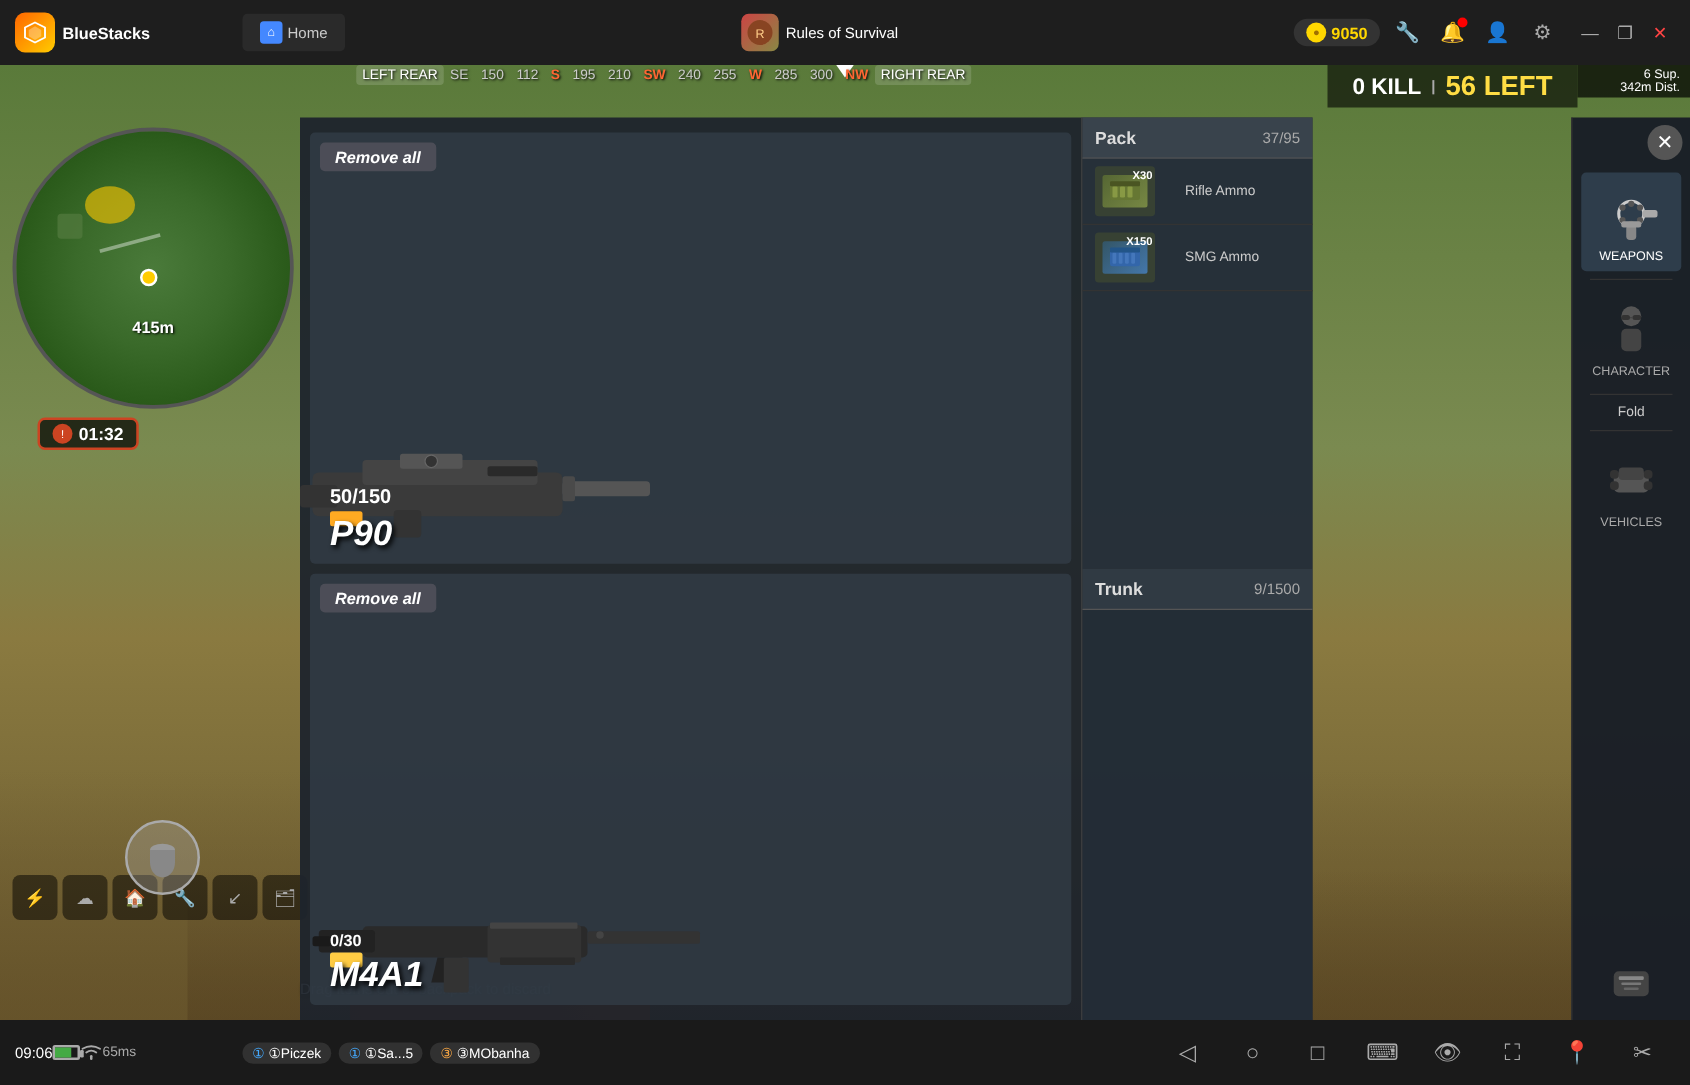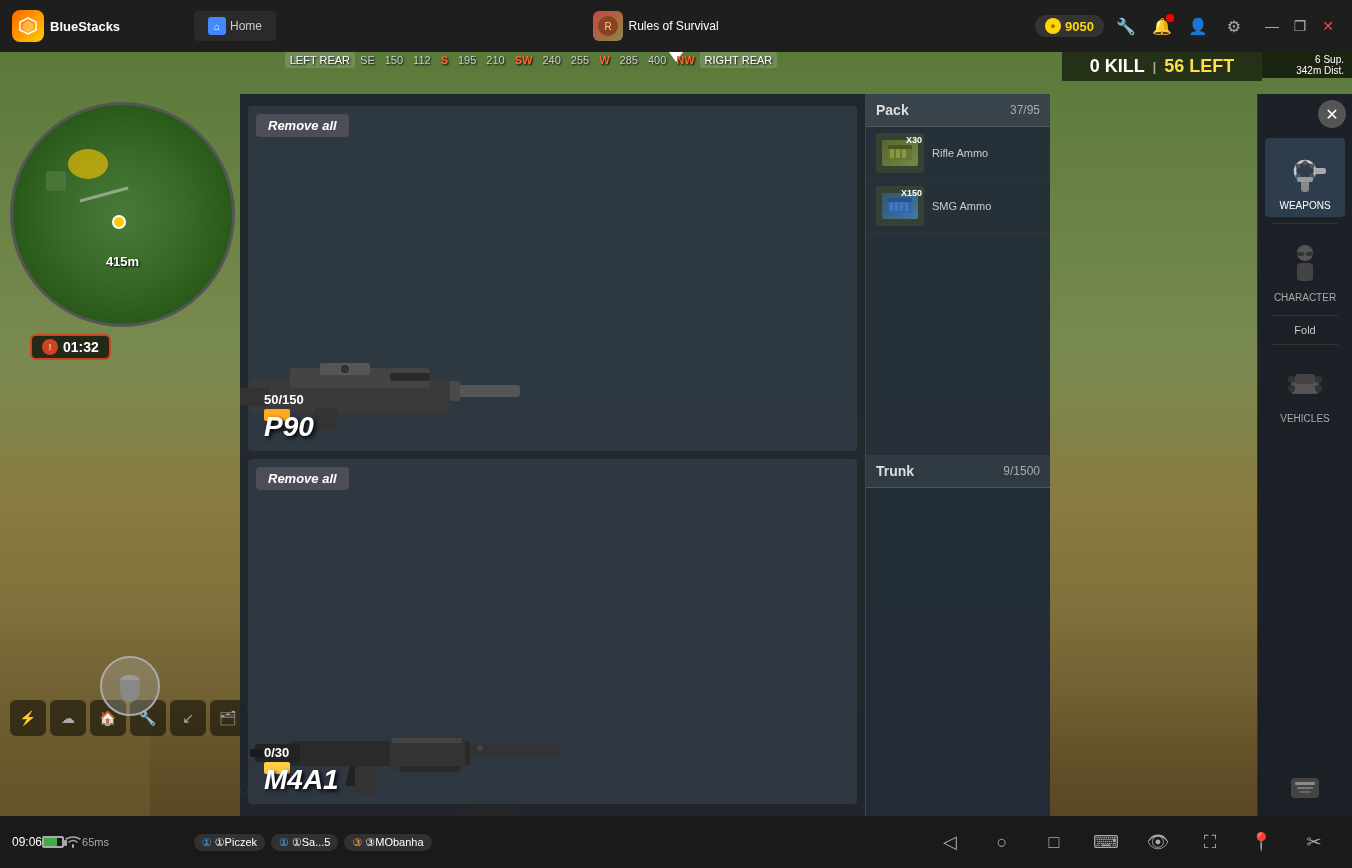--- a/index.html
+++ b/index.html
@@ -142,21 +142,21 @@
     }
     .hud-kills {
       background: rgba(0,0,0,0.6);
       color: #fff;
       padding: 4px 12px;
       font-size: 12px; font-weight: bold;
       display: flex; align-items: center; gap: 8px;
       min-width: 200px; justify-content: center;
     }
     .kill-count { font-size: 18px; }
-    .left-count { font-size: 18px; color: #ffdd44; }
+    .left-count { font-size: 22px; color: #ffdd44; }
     .hud-sup {
       background: rgba(0,0,0,0.7);
       color: #fff;
       padding: 2px 8px;
       font-size: 10px;
       min-width: 90px;
       text-align: right;
     }
 
     
@@ -408,21 +408,21 @@
     .trunk-title { color: #ddd; font-size: 14px; font-weight: bold; }
     .trunk-count { color: #aaa; font-size: 12px; }
     .pack-items {
       background: rgba(40, 50, 60, 0.8);
       flex: 1;
     }
     .pack-item {
       display: flex; align-items: center;
       padding: 6px 10px;
       border-bottom: 1px solid #333;
-      gap: 8px;
+      gap: 24px;
       cursor: pointer;
     }
     .pack-item-icon {
       width: 48px; height: 40px;
       background: rgba(60,70,50,0.8);
       border-radius: 3px;
       display: flex; align-items: center; justify-content: center;
       position: relative;
     }
     .ammo-box-rifle {
@@ -578,21 +578,21 @@
       <span class="compass-marker">150</span>
       <span class="compass-marker">112</span>
       <span class="compass-marker" style="color:#ff6633;font-weight:bold;">S</span>
       <span class="compass-marker">195</span>
       <span class="compass-marker">210</span>
       <span class="compass-marker" style="color:#ff6633;font-weight:bold;">SW</span>
       <span class="compass-marker">240</span>
       <span class="compass-marker">255</span>
       <span class="compass-marker" style="color:#ff6633;font-weight:bold;">W</span>
       <span class="compass-marker">285</span>
-      <span class="compass-marker">400</span>
+      <span class="compass-marker">300</span>
       <span class="compass-marker" style="color:#ff6633;font-weight:bold;">NW</span>
       <span class="compass-marker highlight">RIGHT REAR</span>
     </div>
     <div class="hud-kills">
       <span class="kill-count">0 KILL</span>
       <span style="color:#aaa;">|</span>
       <span class="left-count">56 LEFT</span>
     </div>
     <div class="hud-sup">
       <div>6 Sup.</div>
@@ -656,21 +656,21 @@
             <rect x="85" y="55" width="22" height="22" rx="3" fill="#333"></rect>
 
             <rect x="90" y="10" width="50" height="12" rx="2" fill="#555"></rect>
             <circle cx="115" cy="16" r="5" fill="#333" stroke="#666" stroke-width="1"></circle>
 
             <rect x="160" y="20" width="40" height="8" rx="2" fill="#2a2a2a"></rect>
             <rect x="220" y="28" width="10" height="20" rx="2" fill="#4a4a4a"></rect>
           </svg>
         </div>
         <div class="weapon-ammo">
-          <span style="color:#fff;font-size:13px;">50/150</span>
+          <span style="color:#fff;font-size:16px;">50/150</span>
           <div class="ammo-icon rifle" style="width:26px;height:12px;background:#ffaa22;border-radius:2px;"></div>
         </div>
         <div class="weapon-name">P90</div>
       </div>
 
       <div class="weapon-slot">
         <div class="remove-btn">Remove all</div>
 
         <div class="weapon-image gun-m4a1" style="right:20px;">
           <svg width="330" height="80" viewBox="0 0 330 80">

